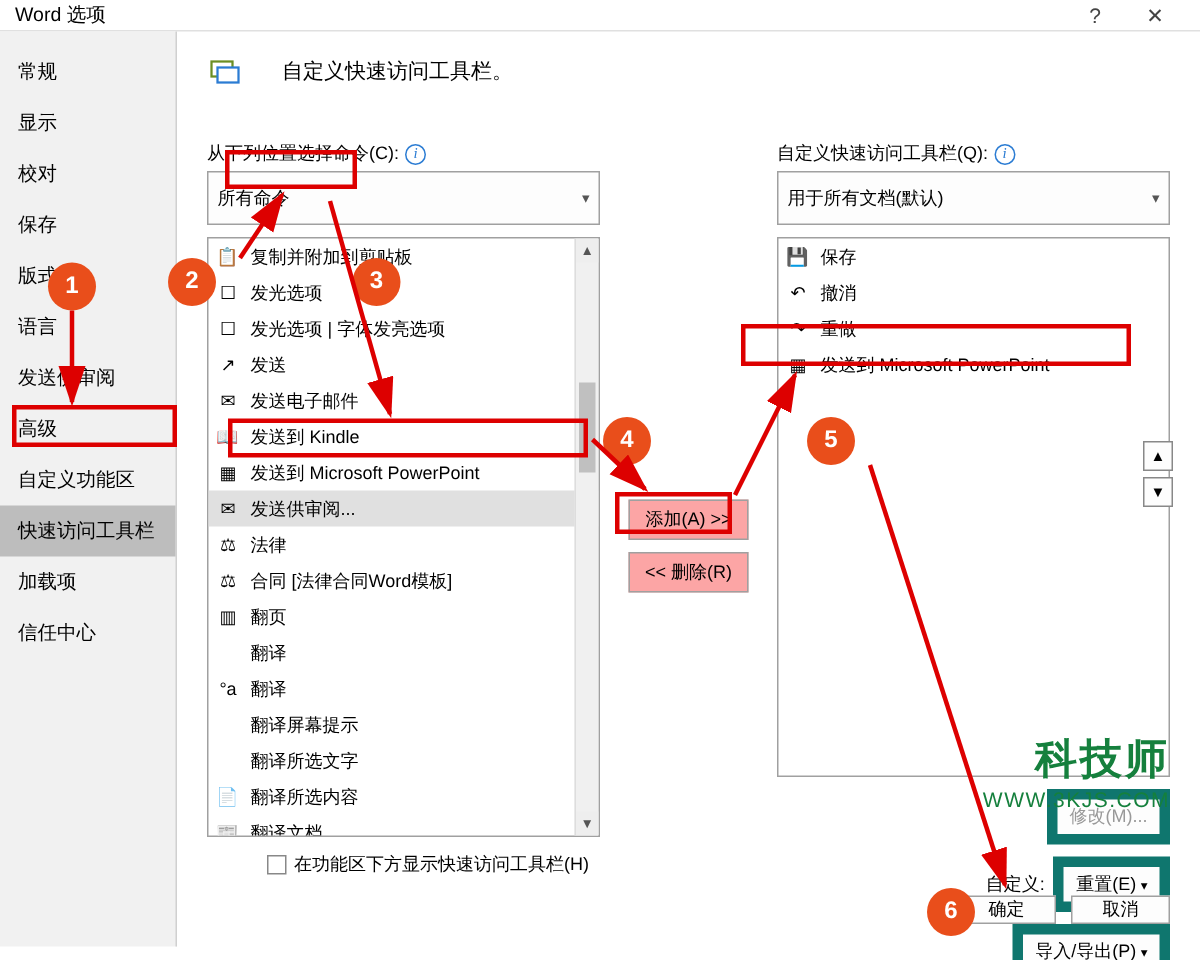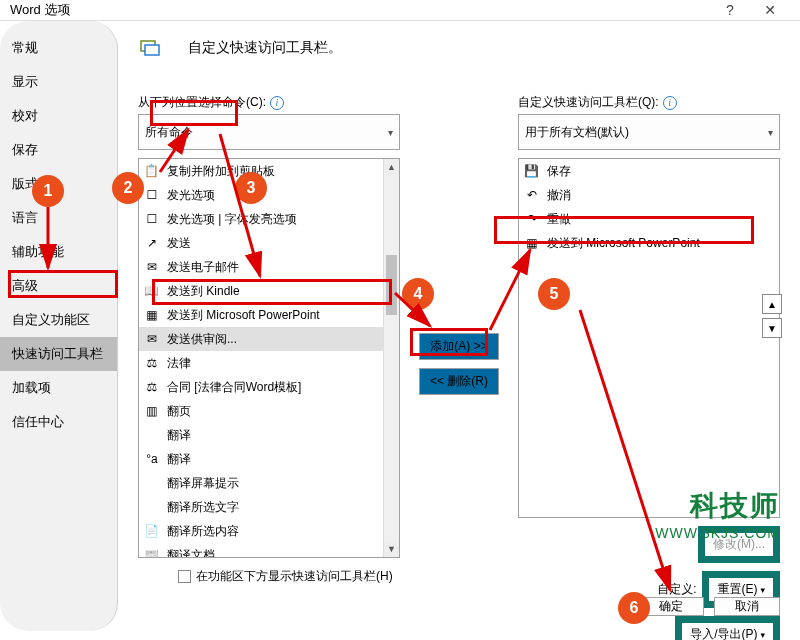--- a/index.html
+++ b/index.html
@@ -4,21 +4,21 @@
   <style>
     * { margin: 0; padding: 0; box-sizing: border-box; }
     body { font-family: "Microsoft YaHei", sans-serif; font-size: 12px; background: #fff; width: 800px; height: 640px; position: relative; overflow: hidden; }
     
     .titlebar { height: 21px; background: #fff; border-bottom: 1px solid #e0e0e0; display: flex; align-items: center; padding: 0 10px; }
     .titlebar .title { flex: 1; font-size: 13px; }
     .titlebar .win-btn { width: 40px; height: 30px; display: flex; align-items: center; justify-content: center; font-size: 14px; color: #444; }
     
     .main { display: flex; height: calc(100% - 30px); }
     
-    .sidebar { width: 118px; background: #f1f1f1; border-right: 1px solid #d0d0d0; padding: 10px 0; border-radius: 28px; }
+    .sidebar { width: 118px; background: #f1f1f1; border-right: 1px solid #d0d0d0; padding: 10px 0; }
     .sidebar-item { padding: 8px 12px; font-size: 13px; cursor: pointer; }
     .sidebar-item.selected { background: #bdbdbd; }
     
     .content { flex: 1; padding: 15px 20px; position: relative; }
     
     .heading { display: flex; align-items: center; gap: 26px; margin-bottom: 15px; }
     .heading .icon { width: 24px; height: 24px; display:flex; align-items:center; justify-content:center; }
     .heading-text { font-size: 14px; }
     
     .cols { display: flex; gap: 15px; }
@@ -33,21 +33,21 @@
     .listbox { border:1px solid #a0a0a0; height: 400px; background:#fff; overflow:hidden; position:relative; }
     .listbox .scrollbar { position:absolute; right:0; top:0; bottom:0; width:16px; background:#f0f0f0; border-left:1px solid #ddd; }
     .scroll-arrow { height:16px; display:flex; align-items:center; justify-content:center; font-size:9px; color:#555; background:#eee;}
     .scroll-thumb { background:#c0c0c0; margin:0 2px; }
     
     .list-item { display:flex; align-items:center; gap:6px; padding:3px 4px; height:24px;}
     .list-item.sel { background:#e0e0e0; }
     .li-icon { width:18px; height:16px; display:flex; align-items:center; justify-content:center; font-size:12px;}
     
     .mid-buttons { display:flex; flex-direction:column; justify-content:center; gap:8px; padding:0 4px;}
-    .btn { background:#0369a1; border:1px solid #a0a0a0; padding:4px 10px; font-size:12px; cursor:pointer; display:inline-flex; align-items:center; justify-content:center; white-space:nowrap;}
+    .btn { background:#fca5a5; border:1px solid #a0a0a0; padding:4px 10px; font-size:12px; cursor:pointer; display:inline-flex; align-items:center; justify-content:center; white-space:nowrap;}
     .btn:disabled, .btn.disabled { color:#999; }
     
     .bottom-row { margin-top:10px; display:flex; align-items:center;padding-left:40px; }
     .checkbox { display:flex; align-items:center; gap:5px; }
     .checkbox .box { width:13px; height:13px; border:1px solid #888; background:#fff; }
     
     .right-bottom { margin-top:8px; display:flex; align-items:center; gap:6px; justify-content:flex-end;}
     .small-btn { background:#fdfdfd; border:7px solid #0f766e; padding:3px 8px; font-size:12px; display:inline-flex; align-items:center; gap:3px;}
     .small-btn.disabled { color:#999; }
     .small-btn .arrow { font-size:9px; }
@@ -78,21 +78,21 @@
 
 <div class="main">
 
   <div class="sidebar">
     <div class="sidebar-item">常规</div>
     <div class="sidebar-item">显示</div>
     <div class="sidebar-item">校对</div>
     <div class="sidebar-item">保存</div>
     <div class="sidebar-item">版式</div>
     <div class="sidebar-item">语言</div>
-    <div class="sidebar-item">辅助功能</div>
+    <div class="sidebar-item">发送供审阅</div>
     <div class="sidebar-item">高级</div>
     <div class="sidebar-item">自定义功能区</div>
     <div class="sidebar-item selected">快速访问工具栏</div>
     <div class="sidebar-item">加载项</div>
     <div class="sidebar-item">信任中心</div>
   </div>
 
   <div class="content">
     <div class="heading">
       <span class="icon">

